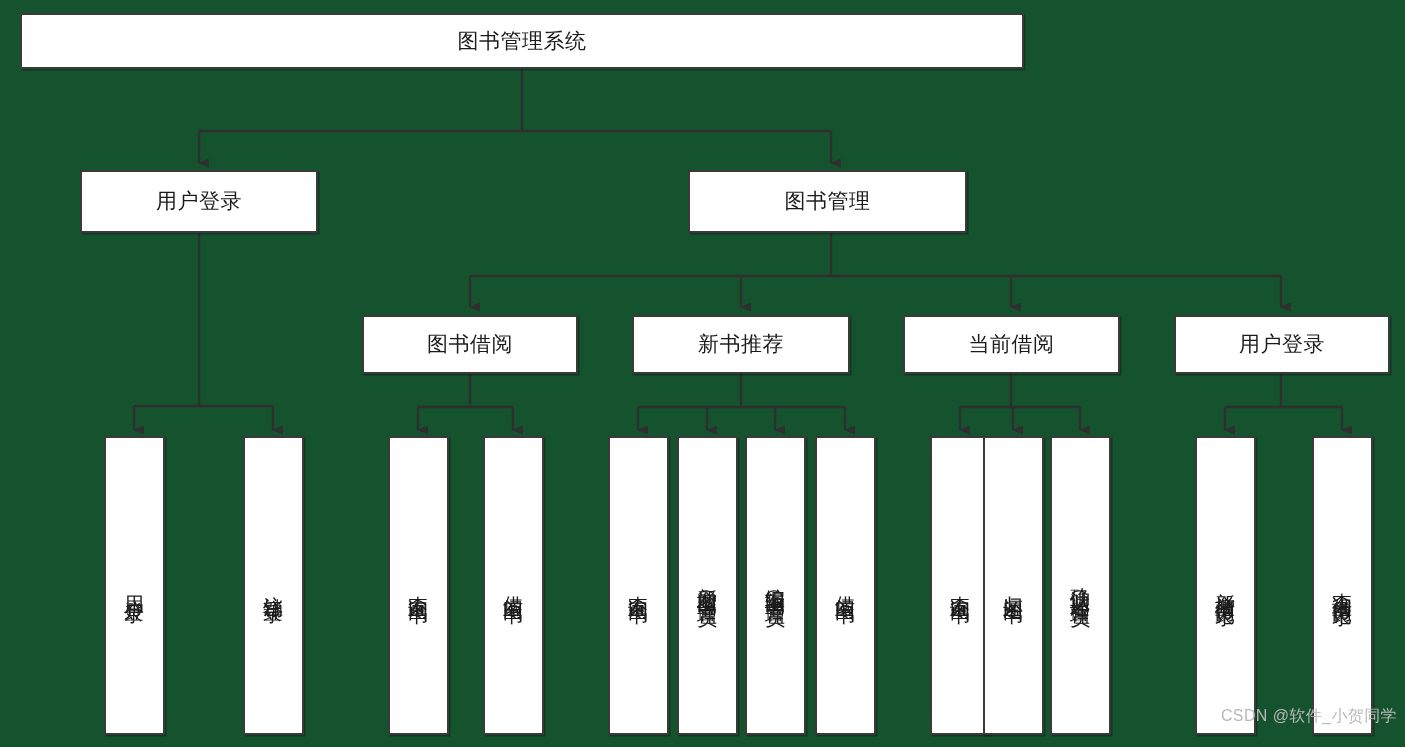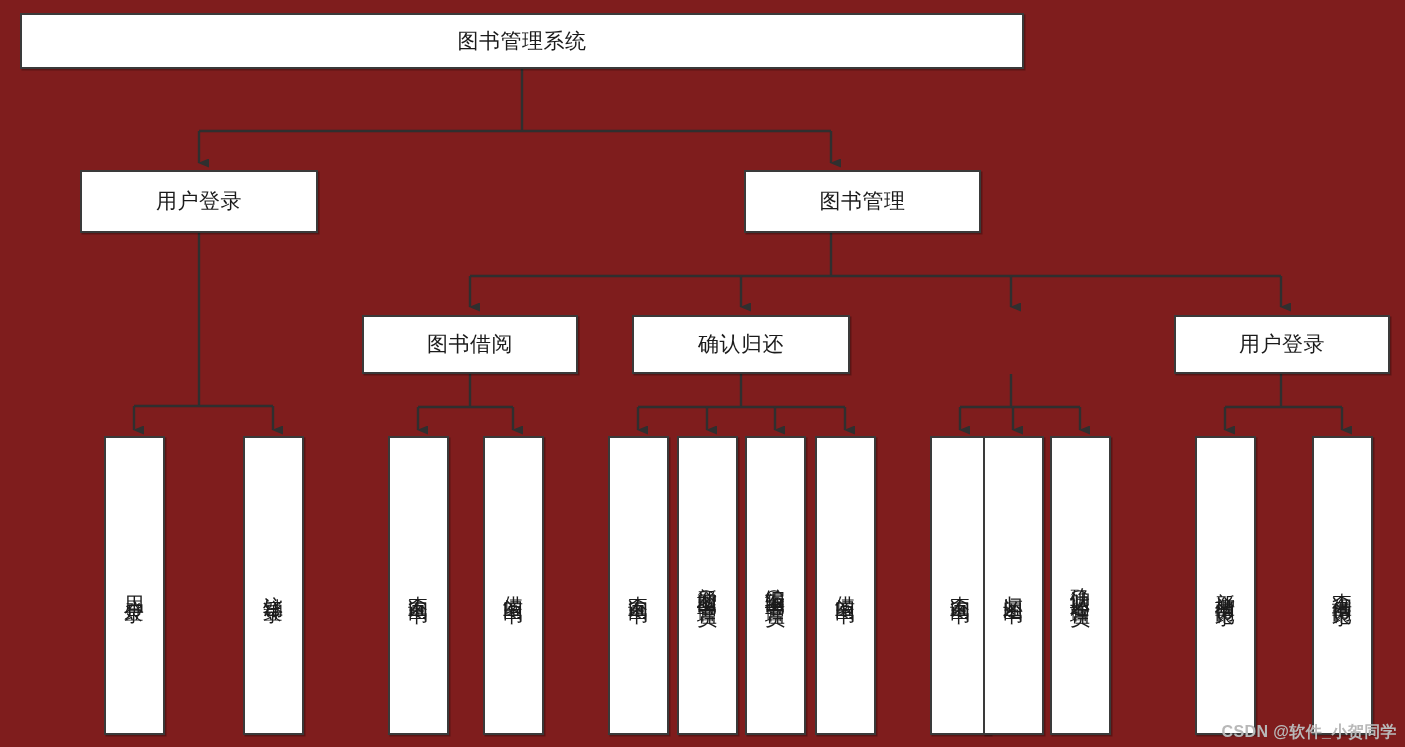--- a/index.html
+++ b/index.html
@@ -7,21 +7,21 @@
     padding: 0;
     background: #ffffff;
   }
   body {
     font-family: "Liberation Sans", "DejaVu Sans", sans-serif;
   }
   #diagram-root {
     position: relative;
     width: 1405px;
     height: 747px;
-    background: #7f1d1d;
+    background: #14532d;
     overflow: hidden;
   }
   svg.connector-layer {
     position: absolute;
     left: 0;
     top: 0;
     width: 1405px;
     height: 747px;
     pointer-events: none;
   }
@@ -57,26 +57,25 @@
     writing-mode: vertical-rl;
     text-orientation: upright;
     font-size: 20px;
     letter-spacing: 3px;
     line-height: 1.0;
     max-height: 100%;
   }
   .watermark {
     position: absolute;
     right: 8px;
-    bottom: 4px;
+    bottom: 20px;
     font-size: 16px;
     color: #b8b8b8;
     letter-spacing: 0.4px;
     user-select: none;
-    font-weight: bold;
   }
 </style>
 </head>
 <body>
 
 <div id="diagram-root">
 
   <svg class="connector-layer" viewBox="0 0 1405 747">
     <defs>
       <marker id="arrowhead" markerWidth="9" markerHeight="11" refX="4.5" refY="10" orient="auto" markerUnits="userSpaceOnUse">
@@ -127,29 +126,32 @@
     </g>
   </svg>
 
   <div class="node root horizontal" style="left:20px; top:13px; width:1004px; height:56px;">
     <span class="label">图书管理系统</span>
   </div>
 
   <div class="node horizontal" style="left:80px; top:170px; width:238px; height:63px;">
     <span class="label">用户登录</span>
   </div>
-  <div class="node horizontal" style="left:744px; top:170px; width:237px; height:63px;">
+  <div class="node horizontal" style="left:688px; top:170px; width:279px; height:63px;">
     <span class="label">图书管理</span>
   </div>
 
   <div class="node horizontal" style="left:362px; top:315px; width:216px; height:59px;">
     <span class="label">图书借阅</span>
   </div>
   <div class="node horizontal" style="left:632px; top:315px; width:218px; height:59px;">
-    <span class="label">确认归还</span>
+    <span class="label">新书推荐</span>
+  </div>
+  <div class="node horizontal" style="left:903px; top:315px; width:217px; height:59px;">
+    <span class="label">当前借阅</span>
   </div>
   <div class="node horizontal" style="left:1174px; top:315px; width:216px; height:59px;">
     <span class="label">用户登录</span>
   </div>
 
   <div class="node vertical" style="left:104px; top:436px; width:61px; height:299px;">
     <span class="label">用户登录</span>
   </div>
   <div class="node vertical" style="left:243px; top:436px; width:61px; height:299px;">
     <span class="label">注销登录</span>

